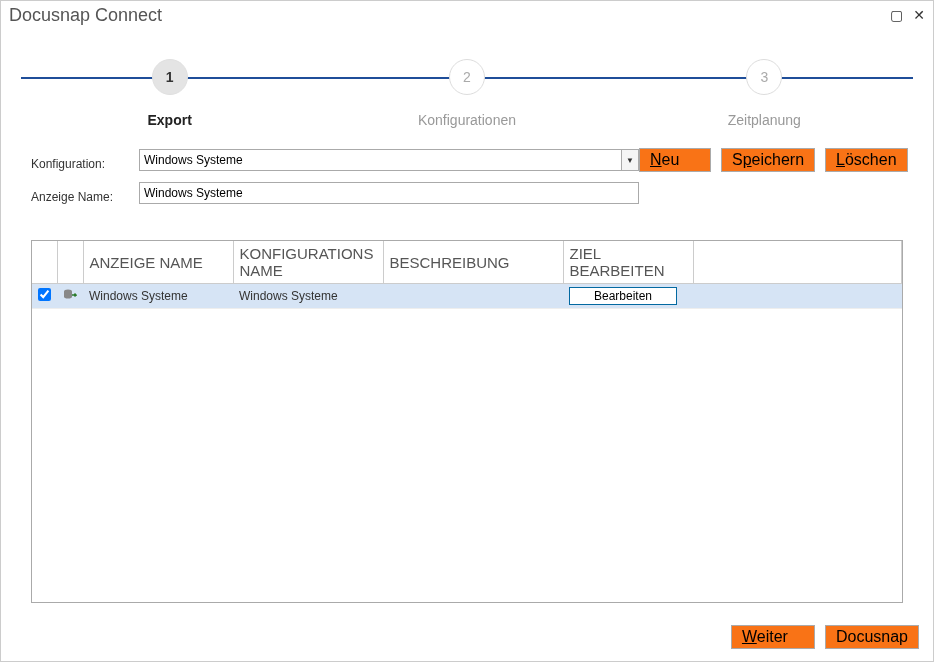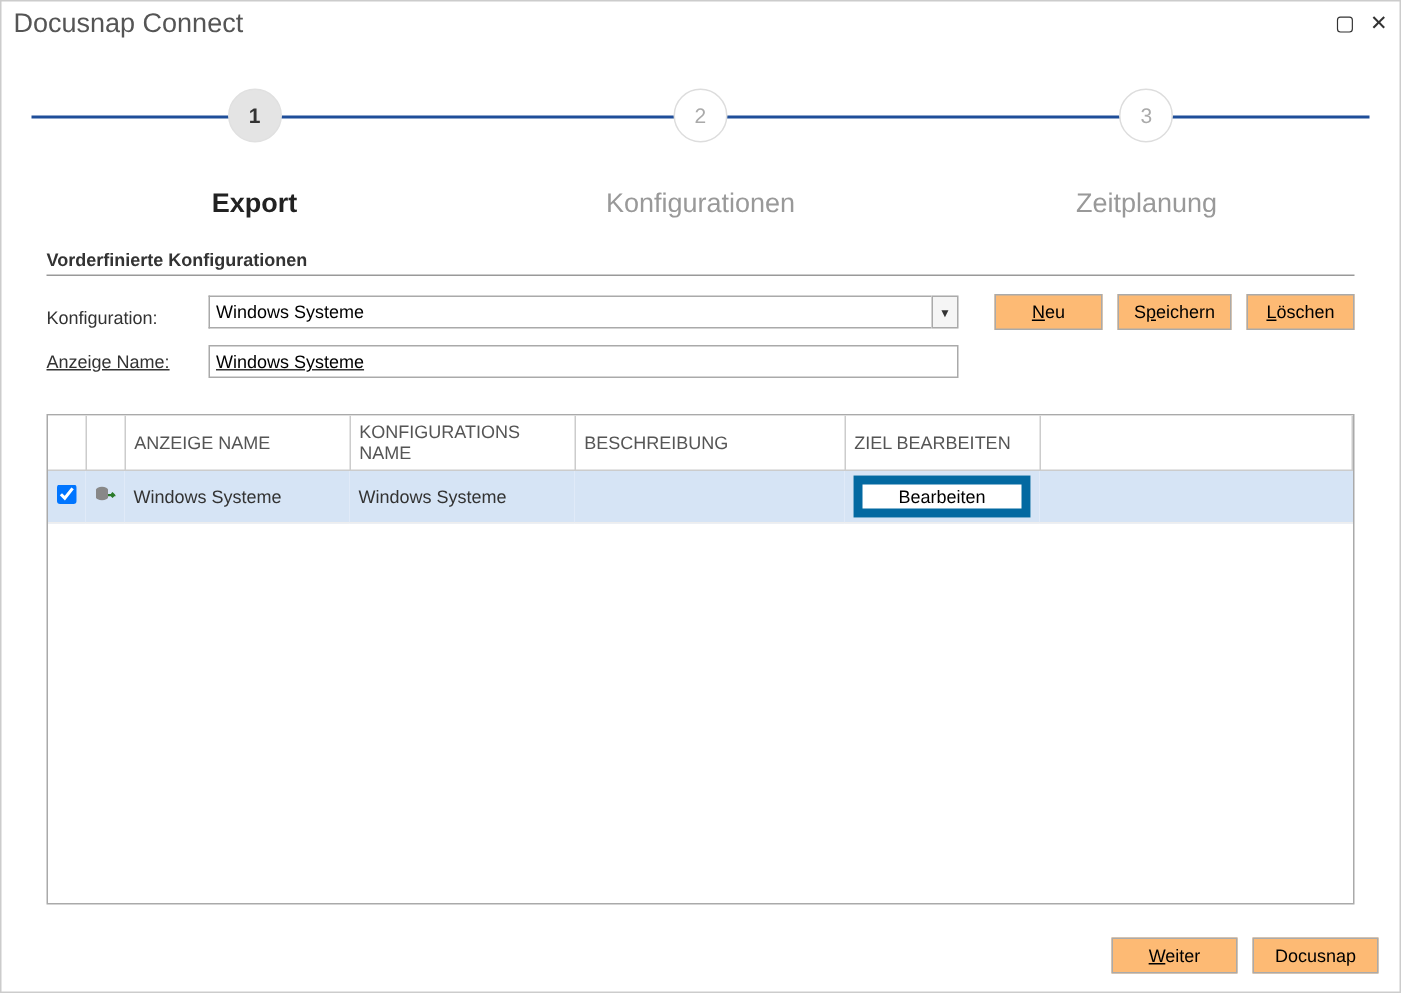--- a/index.html
+++ b/index.html
@@ -69,23 +69,23 @@
     z-index: 2;
     margin-top: 10px;
   }
   .step.active .step-circle {
     background: #e4e4e4;
     border-color: #e0e0e0;
     color: #333;
     font-weight: 600;
   }
   .step-label {
-    margin-top: 30px;
+    margin-top: 17px;
     color: #999;
-    font-size: 18px;
+    font-size: 14px;
   }
   .step.active .step-label {
     color: #222;
     font-weight: 600;
   }
 
   
   .content {
     flex: 1;
     padding: 10px 30px 10px 30px;
@@ -97,24 +97,23 @@
     font-size: 12px;
     font-weight: 600;
     color: #333;
     border-bottom: 1px solid #999;
     padding-bottom: 3px;
     margin-bottom: 12px;
   }
 
   .form-row {
     display: flex;
-    align-items: center;
-    margin-bottom: 4px;
+    align-items: flex-end;
+    margin-bottom: 16px;
     gap: 8px;
-    text-decoration: underline;
   }
   .form-label {
     width: 100px;
     font-size: 12px;
     color: #333;
   }
   .form-select, .form-input {
     border: 1px solid #aaa;
     height: 22px;
     padding: 1px 4px;
@@ -139,28 +138,28 @@
     display: flex;
     align-items: center;
     justify-content: center;
     font-size: 8px;
     cursor: pointer;
   }
   .form-input { width: 500px; }
 
   .btn {
     border: 1px solid #aaa;
-    background: #fdba74;
+    background: #f97316;
     height: 24px;
     min-width: 72px;
     padding: 0 10px;
-    font-size: 12px;
+    font-size: 16px;
     font-family: inherit;
     cursor: pointer;
-    text-align: center;
+    text-align: left;
   }
   .btn .uline { text-decoration: underline; }
 
   .btn-row-right {
     display: flex;
     gap: 10px;
   }
 
   .top-form-row {
     display: flex;
@@ -183,34 +182,34 @@
     font-size: 12px;
   }
   th {
     background: #fff;
     border: 1px solid #ccc;
     border-top: none;
     text-align: left;
     padding: 4px 6px;
     font-weight: normal;
     color: #555;
-    font-size: 12px;
+    font-size: 15px;
   }
   th:first-child { border-left: none; }
   th.check-col, td.check-col { width: 20px; text-align: center; }
   th.icon-col, td.icon-col { width: 24px; text-align: center; }
   tbody tr.sel td {
     background: #d6e4f5;
   }
   td {
     padding: 3px 6px;
     border-bottom: 1px solid #eee;
   }
   .edit-btn {
-    border: 6px solid #0369a1;
+    border: 1px solid #0369a1;
     background: #fff;
     padding: 1px 24px;
     font-size: 12px;
     cursor: pointer;
     font-family: inherit;
   }
 
   .db-icon {
     display: inline-block;
     position: relative;
@@ -251,21 +250,20 @@
     </div>
     <div class="step">
       <div class="step-circle">3</div>
       <div class="step-label">Zeitplanung</div>
     </div>
   </div>
 </div>
 
 <div class="content">
 
-  <div class="section-title">Vorderfinierte Konfigurationen</div>
 
   <div class="top-form-row">
     <div class="top-form-left">
       <div class="form-label">Konfiguration:</div>
       <div class="form-select-wrap">
         <input type="text" class="form-select" value="Windows Systeme" style="">
         <div class="select-btn">▼</div>
       </div>
     </div>
     <div class="btn-row-right">

